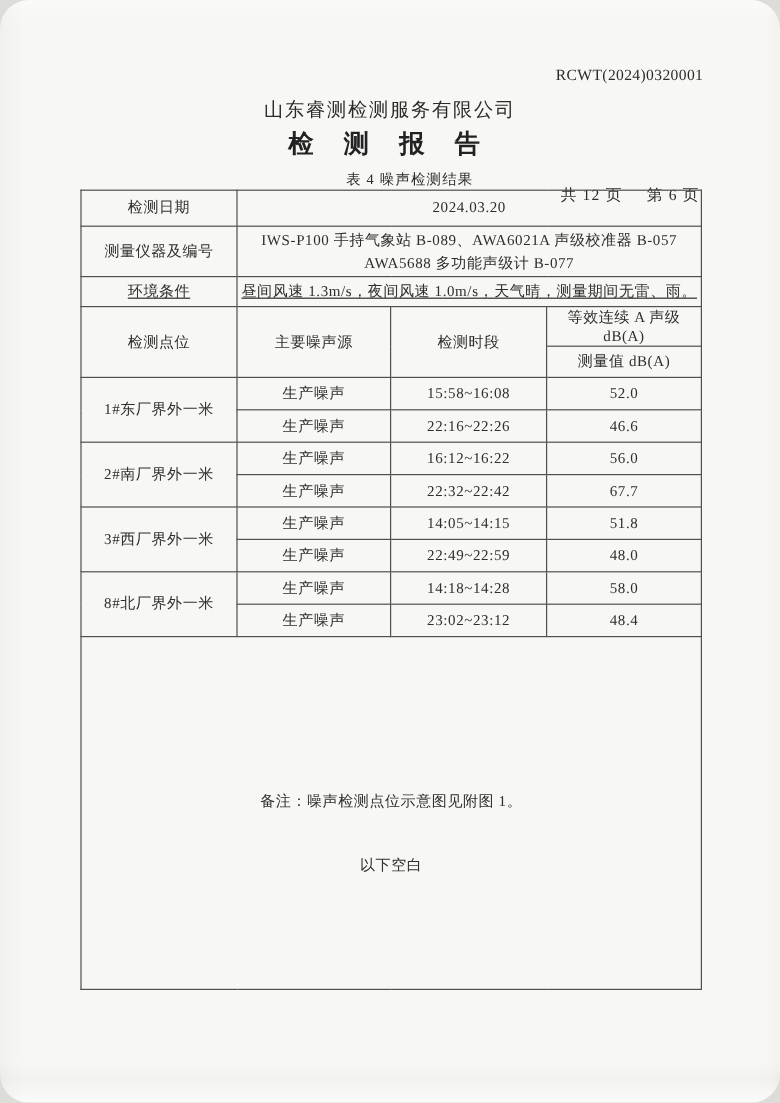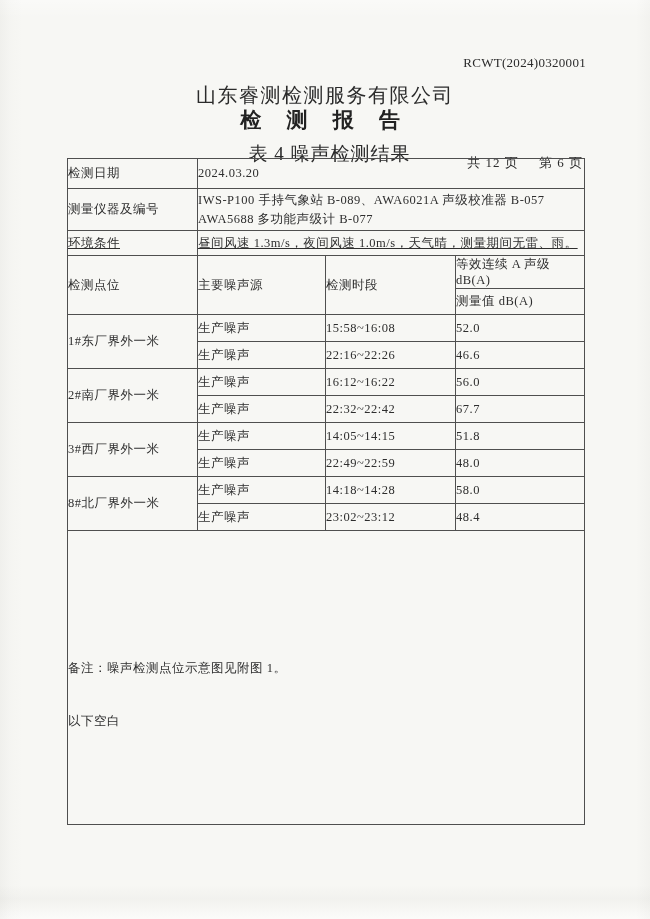--- a/index.html
+++ b/index.html
@@ -9,54 +9,55 @@
     margin: 0 auto;
     background-color: #f7f7f4;
     background-image:
       linear-gradient(90deg, rgba(120,120,110,0.06) 0px, rgba(120,120,110,0.02) 10px, rgba(0,0,0,0) 22px),
       linear-gradient(270deg, rgba(120,120,110,0.04) 0px, rgba(0,0,0,0) 14px),
       linear-gradient(0deg, rgba(255,255,255,0.55) 0px, rgba(140,140,130,0.05) 20px, rgba(0,0,0,0) 34px),
       linear-gradient(180deg, rgba(255,255,255,0.4) 0px, rgba(0,0,0,0) 18px);
     font-family: "Liberation Serif", "DejaVu Serif", serif;
     color: #2e2e2e;
     overflow: hidden;
+    border-radius: 24px;
   }
   .report-no {
     position: absolute; top: 55px; right: 64px;
     font-size: 13px; letter-spacing: 0.3px; color: #2b2b2b;
   }
   .company {
     position: absolute; top: 82px; left: 0; width: 100%;
-    text-align: center; font-size: 20px; letter-spacing: 1.5px; color: #2b2b2b;
+    text-align: center; font-size: 16px; letter-spacing: 1.5px; color: #2b2b2b;
   }
   .doc-title {
     position: absolute; top: 106px; left: 0; width: 100%;
     text-align: center; font-size: 21px; font-weight: bold;
     letter-spacing: 10px; color: #222;
   }
   .caption-row {
     position: absolute; top: 141px; left: 67px; width: 517px; height: 18px;
   }
   .caption {
-    position: absolute; left: 4px; width: 100%; text-align: center;
-    font-size: 19px; letter-spacing: 1px; color: #2b2b2b;
+    position: absolute; left: 16px; width: 100%; text-align: center;
+    font-size: 12px; letter-spacing: 1px; color: #2b2b2b;
   }
   .pages {
     position: absolute; right: 1px; top: 13px;
     font-size: 13px; letter-spacing: 1px; color: #2b2b2b; background: #f7f7f4;
   }
   .pages .p2 { margin-left: 16px; }
   table.report {
     position: absolute; top: 158px; left: 67px;
     width: 517px; height: 667px;
     border-collapse: collapse; table-layout: fixed;
   }
   table.report td {
     border: 1px solid #4f4f4f;
-    vertical-align: middle;
+    text-align: center; vertical-align: middle;
     font-size: 12.5px; color: #2e2e2e;
     padding: 0; letter-spacing: 0.5px;
     overflow: hidden;
   }
   .c1 { width: 130px; } .c2 { width: 128px; } .c3 { width: 130px; } .c4 { width: 129px; }
   .r-date  td { height: 29px; }
   .r-inst  td { height: 41px; }
   .r-env   td { height: 24px; text-decoration: underline; }
   .r-h1    td { height: 26px; }
   .r-h2    td { height: 25px; }

